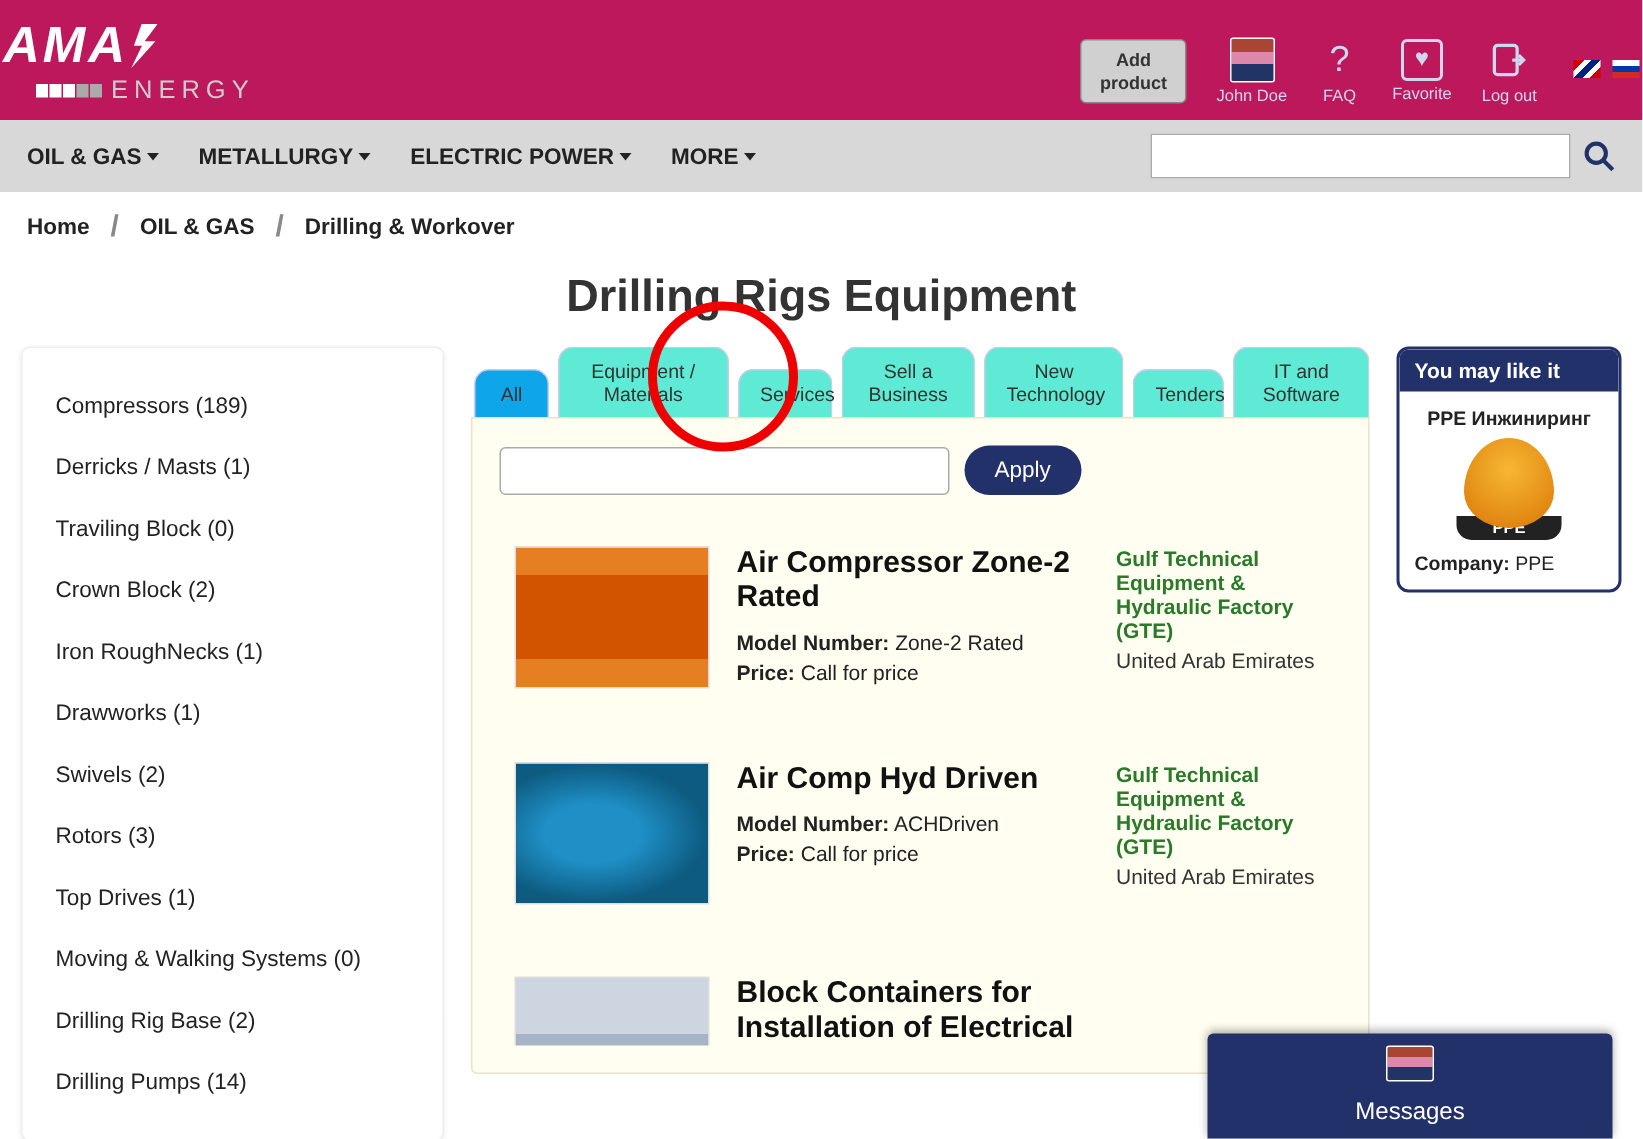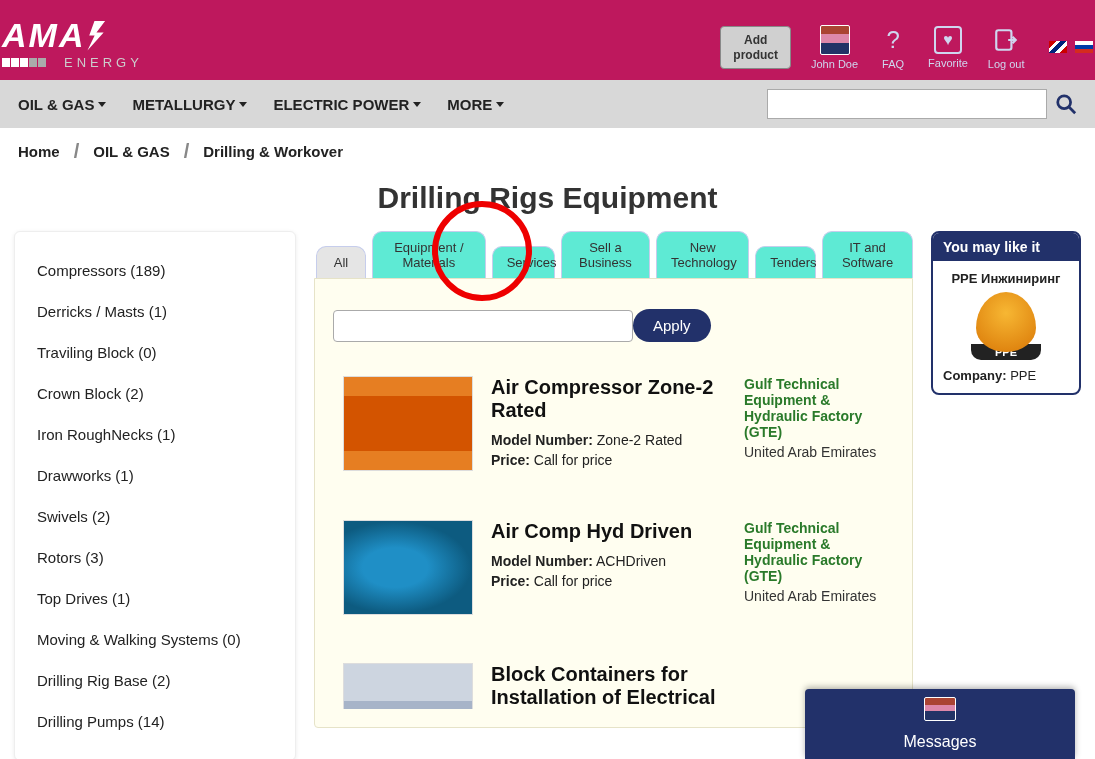--- a/index.html
+++ b/index.html
@@ -3,21 +3,21 @@
 <meta charset="utf-8">
 <style>
 * { box-sizing: border-box; margin: 0; padding: 0; }
 body { font-family: Arial, Helvetica, sans-serif; background: #fff; color: #222; }
 
 
 .top-header { background: #be185d; color: #fff; display: flex; align-items: flex-end; padding: 10px 2px; height: 80px; }
 .logo { display: flex; flex-direction: column; align-items: flex-start; }
 .logo-main { font-size: 34px; font-weight: 900; letter-spacing: 2px; font-style: italic; display:flex; align-items:center;}
 .logo-bolt { display:inline-block; width:18px; height:30px; background:linear-gradient(180deg,#fff 0%,#fff 100%); clip-path: polygon(40% 0,100% 0,50% 40%,90% 40%,0 100%,40% 50%,10% 50%); margin:0 2px;}
-.logo-sub { font-size:13px; letter-spacing:4px; text-align:right; width:100%; color:#ccc; display:flex; align-items:center; gap:18px;}
+.logo-sub { font-size:17px; letter-spacing:4px; text-align:right; width:100%; color:#ccc; display:flex; align-items:center; gap:6px;margin-left:22px;}
 .logo-bars { display:flex; gap:1px;}
 .logo-bar { width:8px; height:9px; background:#aaa; }
 .logo-bar.filled { background:#fff; }
 .top-spacer { flex:1; }
 .top-actions { display:flex; align-items:center; gap:20px; }
 .add-btn { background:#d0d0d0; color:#333; border:1px solid #888; border-radius:4px; padding:6px 12px; font-size:12px; font-weight:bold; text-align:center; line-height:1.2; cursor:pointer;}
 .top-item { display:flex; flex-direction:column; align-items:center; font-size:11px; color:#cfd6ef; gap:3px; cursor:pointer;}
 .top-icon { width:30px; height:30px; display:flex; align-items:center; justify-content:center; font-size:24px; }
 .avatar-small { width:30px; height:30px; background:linear-gradient(180deg,#a43 30%,#d8a 30%,#d8a 60%,#236 60%); border:1px solid #fff; border-radius:2px;}
 .heart-box { width:28px; height:28px; border:2px solid #cfd6ef; border-radius:4px; display:flex; align-items:center; justify-content:center; font-size:16px;}
@@ -45,28 +45,28 @@
 
 .main-wrap { display:flex; gap:18px; padding:0 14px 30px;}
 .sidebar { width:282px; background:#fff; border:1px solid #eee; border-radius:6px; box-shadow:0 1px 4px rgba(0,0,0,0.08); padding:18px 0;}
 .sidebar-item { padding:12px 22px; font-size:15px; color:#222; cursor:pointer;}
 .content { flex:1; }
 .right-col { width:150px;}
 
 
 .tabs-row { display:flex; gap:6px; align-items:flex-end; padding-left:2px;}
 .tab { background:#5eead4; border:1px solid #c6cdec; border-bottom:none; border-radius:10px 10px 0 0; padding:8px 14px; font-size:13px; color:#333; text-align:center; cursor:pointer; min-width:50px;}
-.tab.active { background:#e5e5e5; }
+.tab.active { background:#0ea5e9; }
 .tabs-bg { background:#fffef0; border:1px solid #e6e3c8; border-radius:0 0 4px 4px; padding:18px;}
 
 
 .red-circle { position:absolute; width:100px; height:100px; border:6px solid #e00; border-radius:50%; pointer-events:none;}
 
 
-.filter-row { display:flex; align-items:center; margin-bottom:20px;margin-top:12px;}
+.filter-row { display:flex; gap:10px; align-items:center; margin-bottom:20px;}
 .filter-input { width:300px; height:32px; border:1px solid #aaa; border-radius:4px; padding:0 8px;}
 .apply-btn { background:#22316a; color:#fff; border:none; border-radius:18px; padding:8px 20px; font-size:15px; cursor:pointer;}
 
 
 .product { display:flex; gap:18px; padding:14px 10px; background:#fffef0;}
 .product + .product { margin-top:20px;}
 .prod-img { width:130px; height:95px; background:#e8e8e8; border:1px solid #ddd; flex-shrink:0;}
 .prod-img.orange { background:linear-gradient(180deg,#e67e22 20%,#d35400 20%,#d35400 80%,#e67e22 80%);}
 .prod-img.blue { background:radial-gradient(ellipse at 40% 50%,#1f8fc6 30%,#0d5b80 70%);}
 .prod-img.grey { background:linear-gradient(180deg,#cdd5e0 40%,#a7b4c8 40%);}

